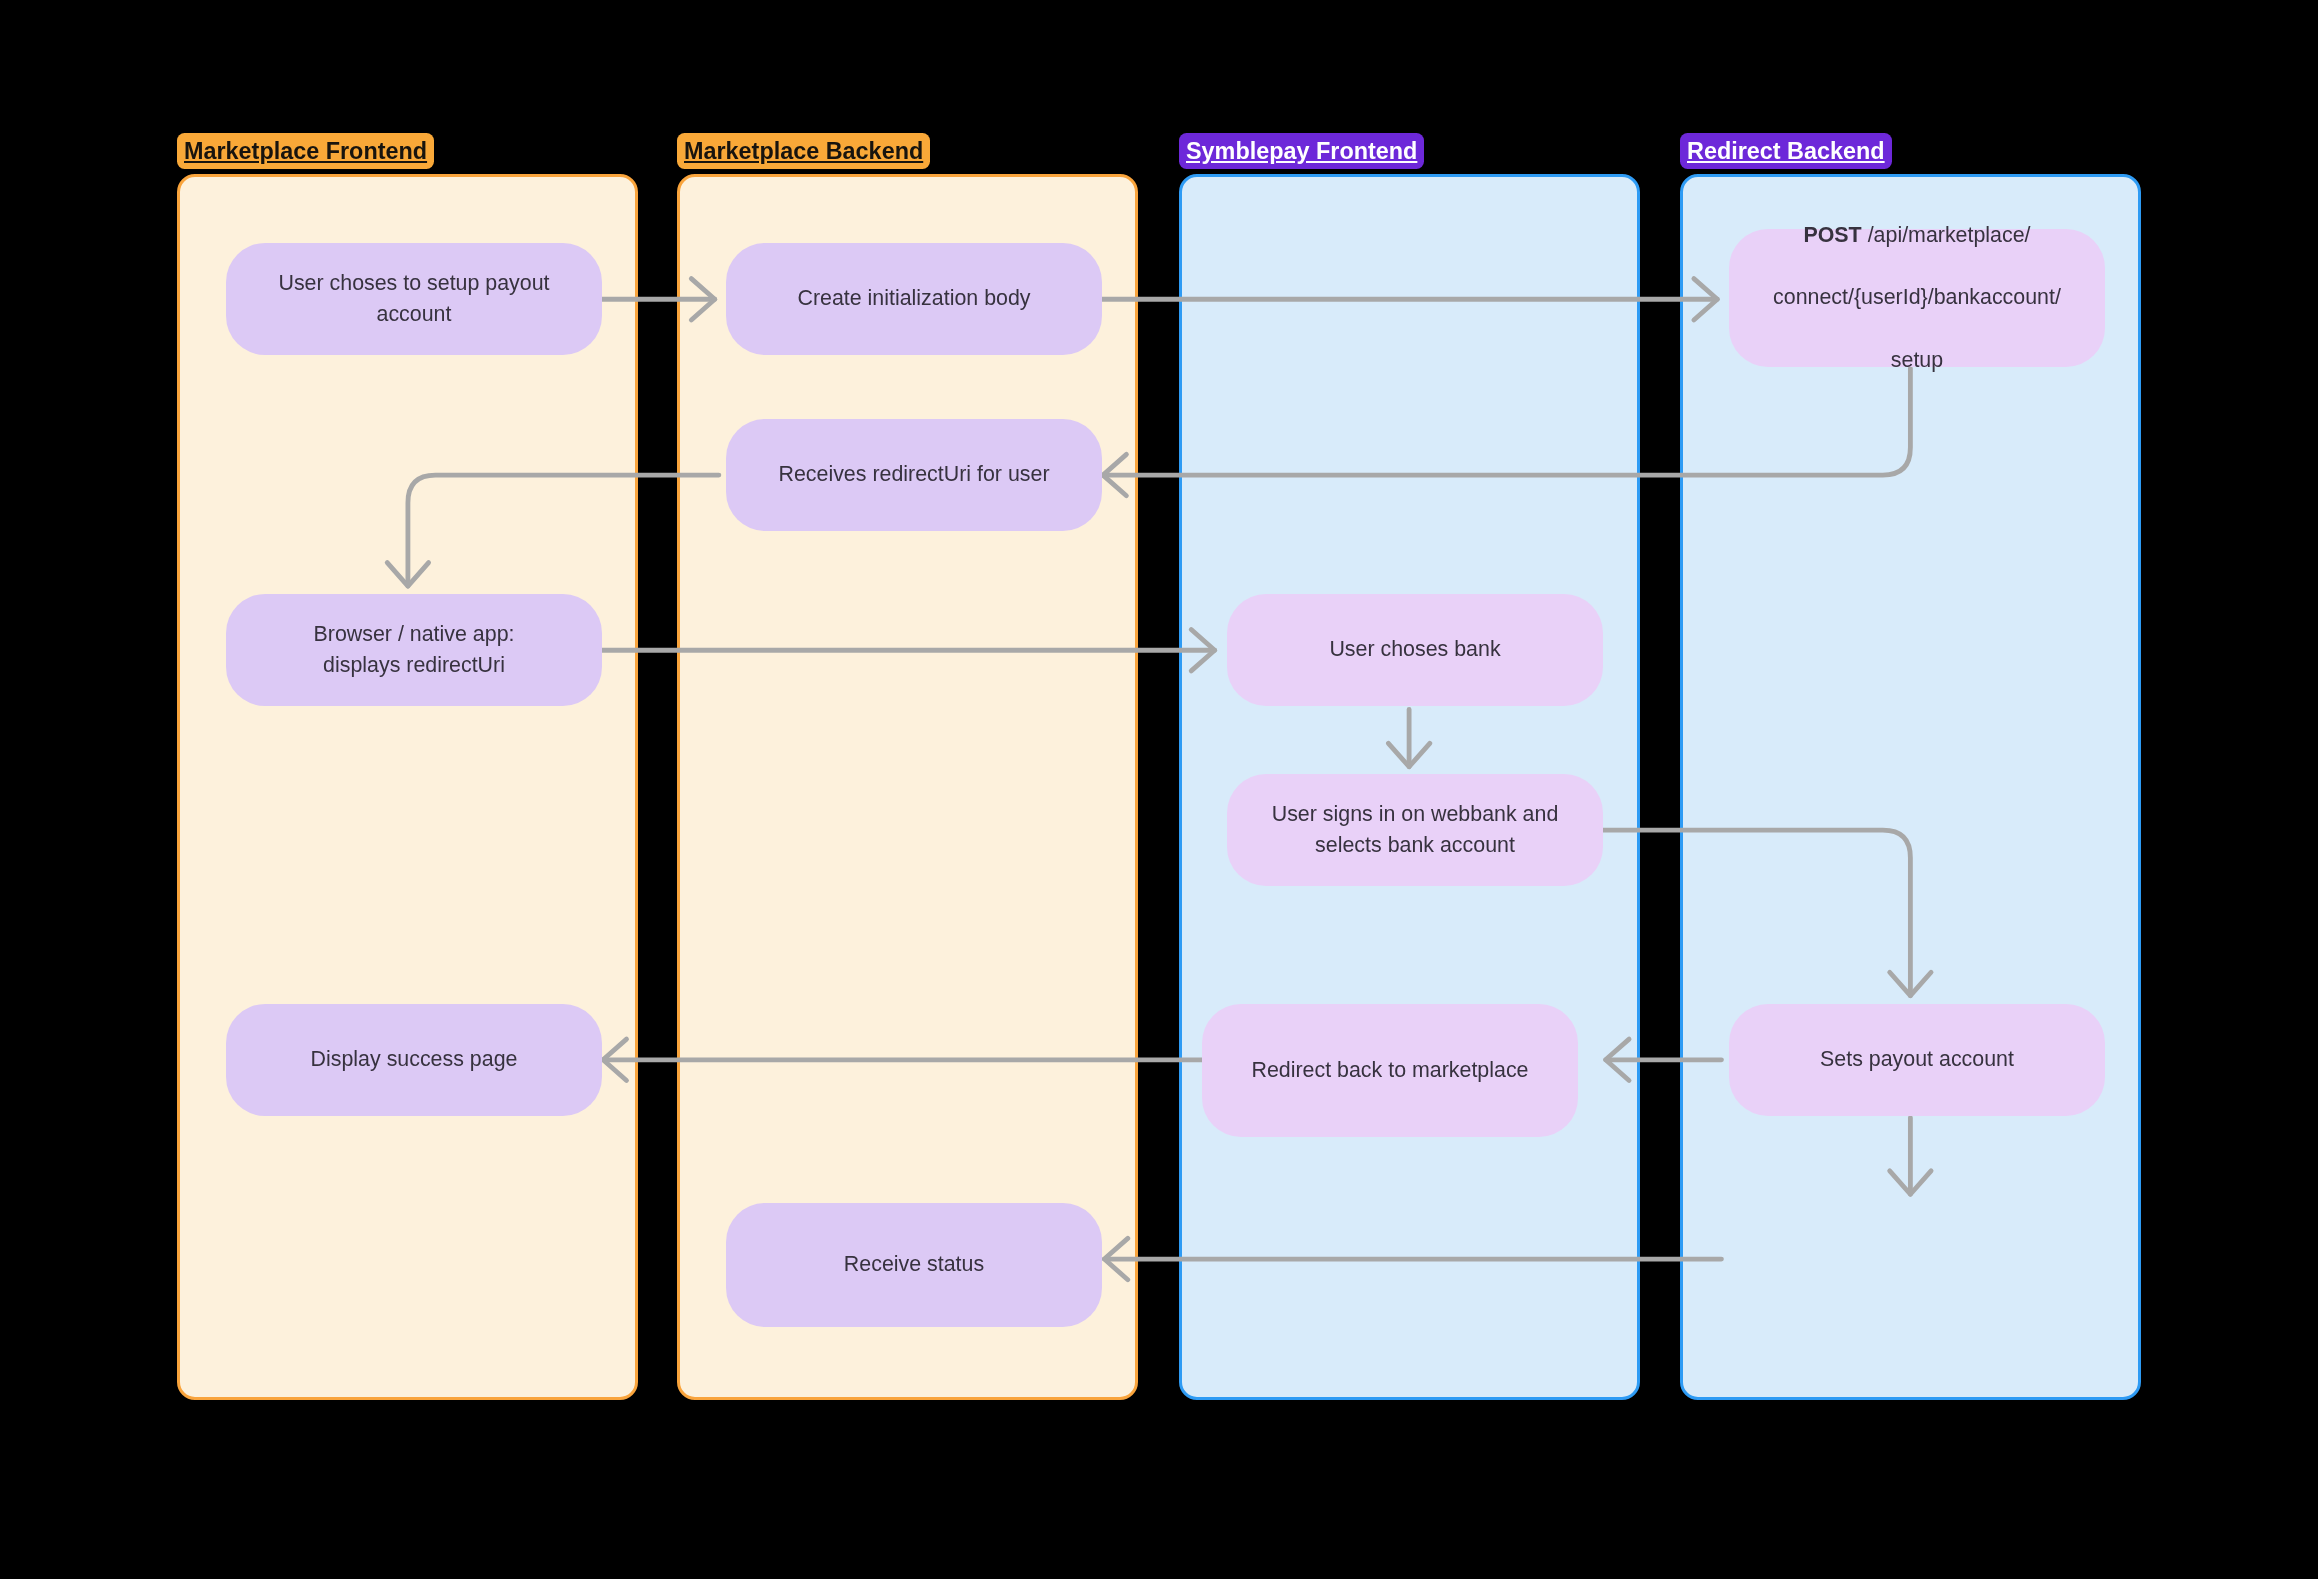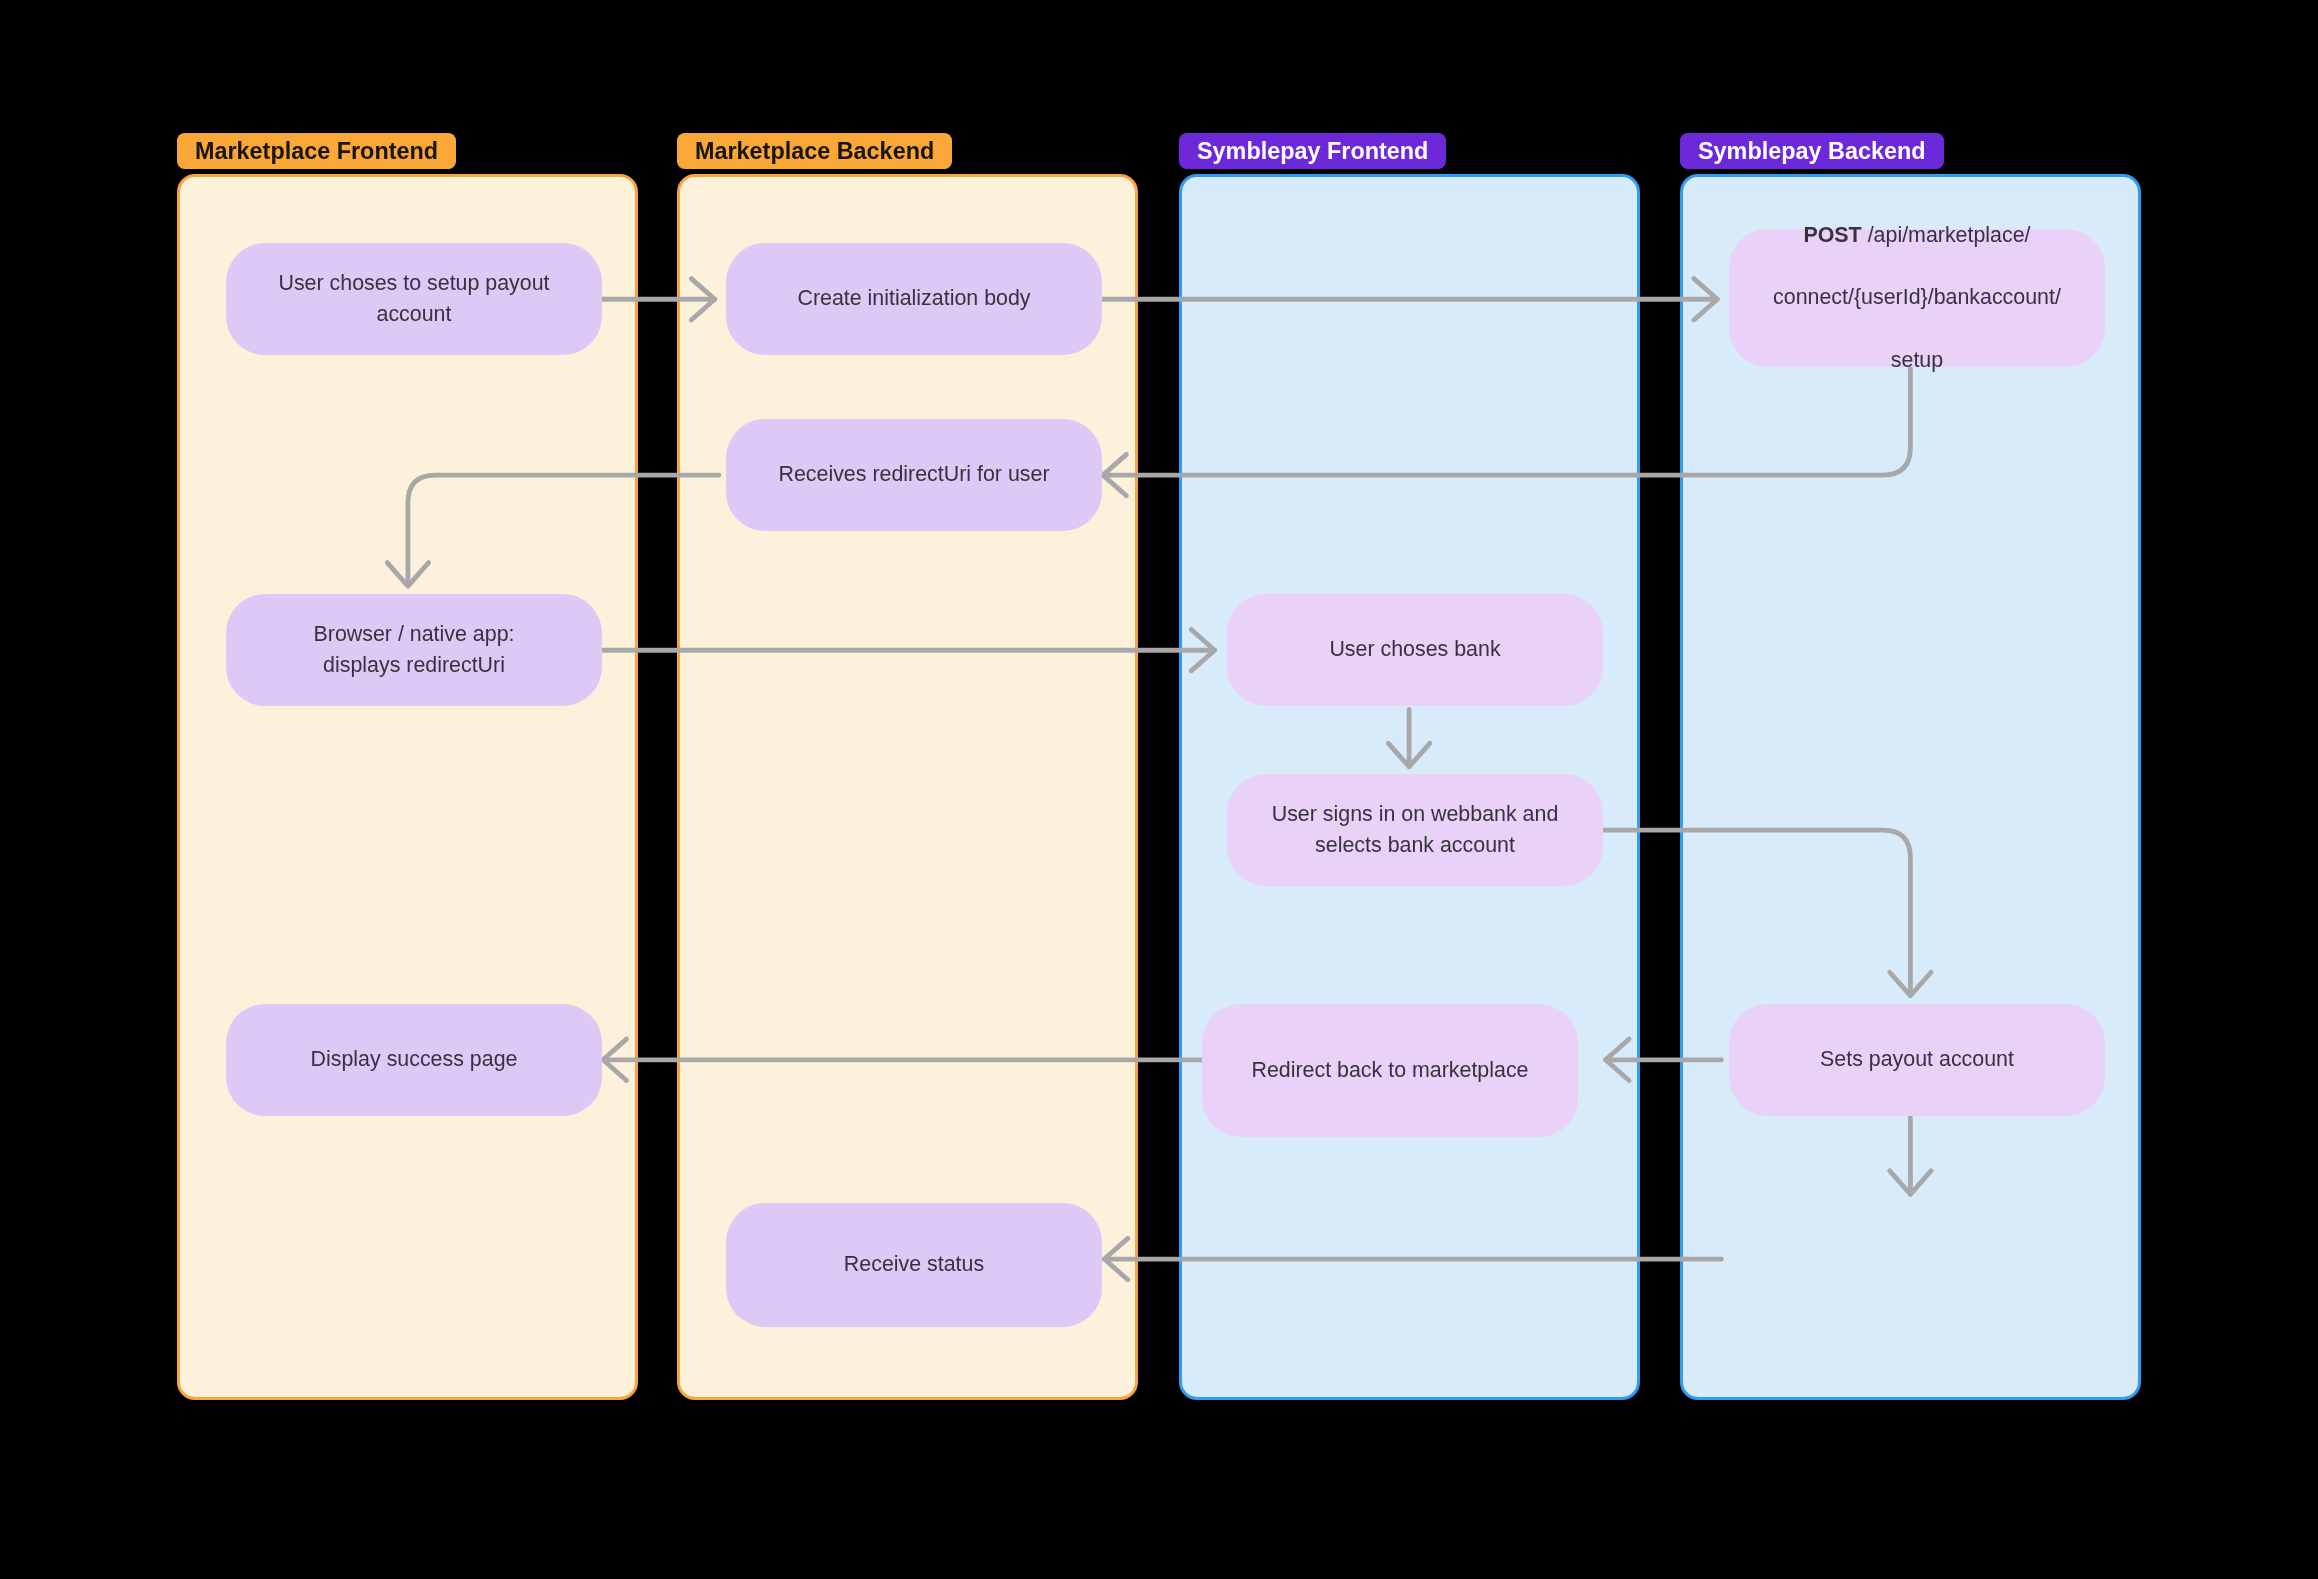--- a/index.html
+++ b/index.html
@@ -8,22 +8,23 @@
     font-family:"Liberation Sans", sans-serif;overflow:hidden;
   }
   .lane{
     position:absolute;top:174px;width:461px;height:1226px;
     border-radius:18px;box-sizing:border-box;
   }
   .lane.orange{background:#FDF1DC;border:3.4px solid #F9A43C;}
   .lane.blue{background:#D8EBFA;border:3.4px solid #2E9BF4;}
   .lane-header{
     position:absolute;top:133px;height:36px;line-height:36px;
-    padding:0 18px;border-radius:7.6px;font-size:23.4px;font-weight:bold;
+    padding:0 7px;border-radius:7.6px;font-size:23.4px;font-weight:bold;
     white-space:nowrap;
+    text-decoration:underline;
   }
   .lane-header.orange{background:#F9A838;color:#18140E;}
   .lane-header.blue{background:#6d28d9;color:#FFFFFF;}
   .node{
     position:absolute;width:376px;border-radius:39px;
     display:flex;align-items:center;justify-content:center;
     text-align:center;box-sizing:border-box;margin-left:6px;
   }
   .node.violet{background:#DCC9F5;}
   .node.pink{background:#E9D1F8;}
@@ -37,21 +38,21 @@
   svg.arrows path{fill:none;stroke:#A8A8A8;stroke-width:7;stroke-linecap:round;}
 </style>
 </head>
 <body>
 
 <div id="canvas">
 
   <div class="lane-header orange" style="left:177px">Marketplace Frontend</div>
   <div class="lane-header orange" style="left:677px">Marketplace Backend</div>
   <div class="lane-header blue" style="left:1179px">Symblepay Frontend</div>
-  <div class="lane-header blue" style="left:1680px">Symblepay Backend</div>
+  <div class="lane-header blue" style="left:1680px">Redirect Backend</div>
 
   <div class="lane orange" style="left:177px"></div>
   <div class="lane orange" style="left:677px"></div>
   <div class="lane blue" style="left:1179px"></div>
   <div class="lane blue" style="left:1680px"></div>
 
   <svg class="arrows" width="2319" height="1579" viewBox="0 0 3362 2290">
     <defs>
       <marker id="ah" markerUnits="userSpaceOnUse" markerWidth="48" markerHeight="72" refX="40" refY="36" orient="auto">
         <path d="M6,6 L40,36 L6,66" fill="none" stroke="#A8A8A8" stroke-width="7" stroke-linecap="round" stroke-linejoin="round"></path>

